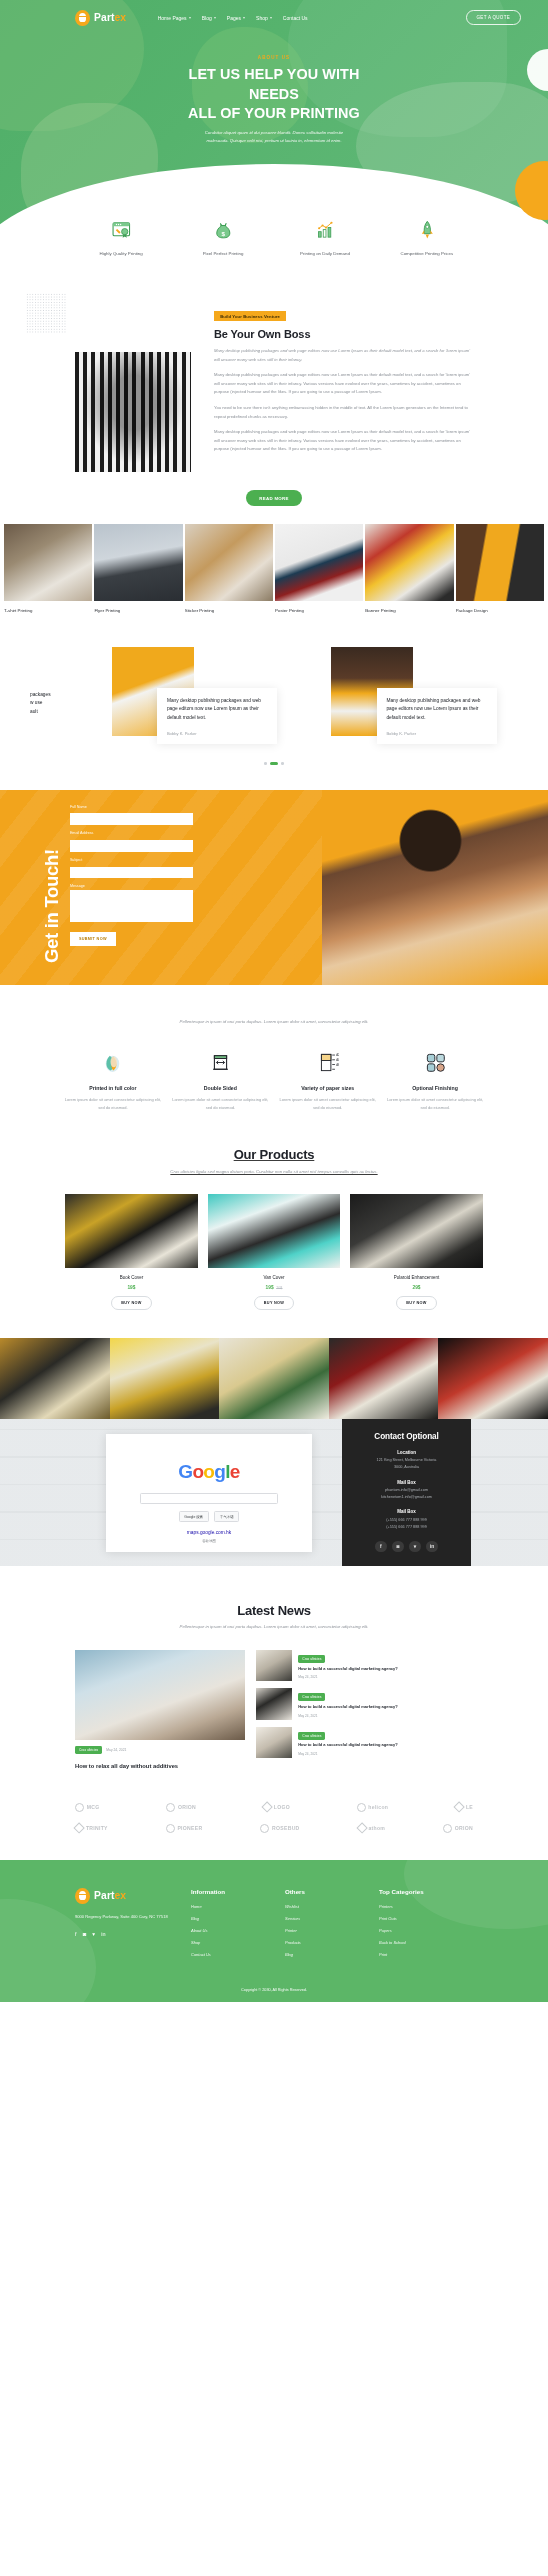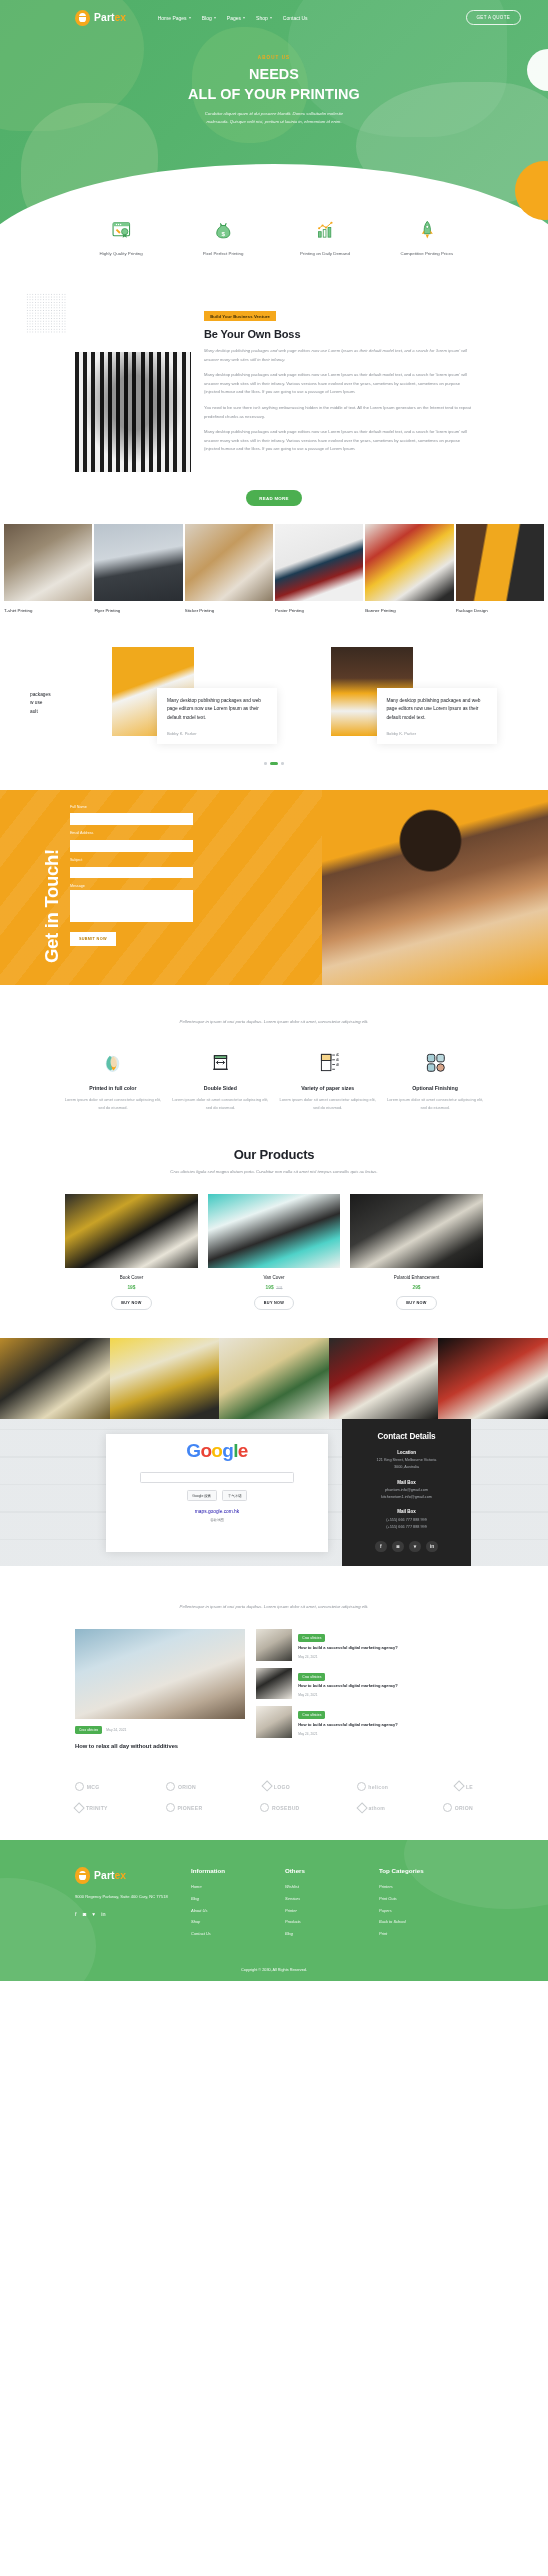--- a/index.html
+++ b/index.html
@@ -100,21 +100,21 @@
   .feature-label {
     font-size: 4.4px; color: #5c6066; line-height: 1.6; margin-top: 6.9px; padding: 0 4.1px;
   }
 
   
   .section { padding: 0 75px; position: relative; }
   .sec-title { font-size: 13px; font-weight: bold; color: #20232a; text-align: center; letter-spacing: -0.2px; }
   .sec-sub { font-size: 4.3px; font-style: italic; color: #8d9299; text-align: center; line-height: 2; margin-top: 5.5px; }
 
   
-  .boss { display: flex; gap: 13px; margin-top: 48px; align-items: flex-start; padding: 0 75px; position: relative; }
+  .boss { display: flex; gap: 23px; margin-top: 48px; align-items: flex-start; padding: 0 75px; position: relative; }
   .dots-left {
     position: absolute; left: 26px; top: -12.3px; width: 40px; height: 40px;
     background-image: radial-gradient(#cfd3d8 0.5px, transparent 0.5px);
     background-size: 2.7px 2.7px;
   }
   .dots-right {
     position: absolute; right: 23px; top: 226px; width: 31.5px; height: 55px;
     background-image: radial-gradient(#cfd3d8 0.5px, transparent 0.5px);
     background-size: 2.7px 2.7px;
   }
@@ -215,21 +215,21 @@
 
   
   .facilities-head { margin-top: 33px; }
   .fac-grid { display: flex; gap: 5.5px; margin-top: 20.6px; padding: 0 62px; }
   .fac { flex: 1; text-align: center; }
   .fac-icon { height: 31.5px; display: flex; align-items: center; justify-content: center; }
   .fac-name { font-size: 5.2px; font-weight: bold; color: #1f232a; margin-top: 6.9px; }
   .fac-desc { font-size: 4px; color: #9aa0a6; line-height: 1.9; margin-top: 4.8px; padding: 0 2.7px; }
 
   
-  .products-head { margin-top: 36px; }
+  .products-head { margin-top: 36px; text-decoration: underline; }
   .prod-grid { display: flex; gap: 9.6px; margin-top: 18px; padding: 0 65px; }
   .prod { flex: 1; text-align: center; }
   .prod-img { width: 100%; height: 74px; }
   .p1 { background: linear-gradient(150deg,#2a2a28 0%, #c9a227 30%, #1a1a18 55%, #e8e4d8 78%, #2b2b28 100%); }
   .p2 { background: linear-gradient(160deg,#3fc8c0 0%, #e8f3f2 30%, #2b2b2b 55%, #4fd2c8 75%, #f0f0ee 100%); }
   .p3 { background: linear-gradient(150deg,#1b1b1b 0%, #3a3a38 35%, #d8d4c8 55%, #2a2a28 80%, #111 100%); }
   .prod-name { font-size: 4.5px; color: #22252b; margin-top: 6.9px; font-weight: 500; }
   .prod-price { font-size: 4.8px; color: #4caf50; font-weight: bold; margin-top: 4.8px; }
   .prod-price .old { color: #b9bec4; font-size: 3.7px; text-decoration: line-through; font-weight: normal; margin-left: 2.7px; }
   .buy-btn {
@@ -250,23 +250,23 @@
   
   .map-block { position: relative; height: 147px; background: #f4f4f4; margin-top: 0; }
   .map-bg {
     position: absolute; inset: 0;
     background:
       linear-gradient(0deg, rgba(0,0,0,.02), rgba(0,0,0,.02)),
       repeating-linear-gradient(0deg, #eceff1 0 26px, #e4e8ea 26px 27.4px),
       repeating-linear-gradient(90deg, #eceff1 0 37px, #e4e8ea 37px 38px);
   }
   .map-card {
-    position: absolute; left: 106px; top: 15px; width: 222px; height: 118px;
+    position: absolute; left: 106px; top: 15px; width: 206px; height: 118px;
     background: #fff; box-shadow: 0 1.4px 9.6px rgba(0,0,0,.12);
-    padding: 4px 11px; overflow: hidden;
+    padding: 25px 11px; overflow: hidden;
   }
   .goog {
     font-size: 19px; font-weight: bold; letter-spacing: -0.7px; text-align: center; margin-top: 2.7px;
   }
   .goog .b { color: #4285F4; } .goog .r { color: #EA4335; } .goog .y { color: #FBBC05; } .goog .g { color: #34A853; }
   .goog-box { border: 0.7px solid #dadce0; border-radius: 1.4px; height: 11px; margin: 9.6px 23px 0; }
   .goog-btns { display: flex; justify-content: center; gap: 5.5px; margin-top: 6.9px; }
   .goog-btn { border: 0.7px solid #dadce0; background: #f8f9fa; font-size: 3.4px; color: #3c4043; padding: 2.7px 4.8px; border-radius: 1.4px; }
   .goog-link { text-align: center; font-size: 4.8px; color: #1a0dab; margin-top: 8.2px; }
   .goog-small { text-align: center; font-size: 3.4px; color: #70757a; margin-top: 3.4px; }
@@ -379,20 +379,21 @@
         <a class="nav-link" href="#">
             <span>Contact Us</span>
           </a>
       </div>
       <button class="quote-btn">GET A QUOTE</button>
     </nav>
 
     <div class="hero-copy">
       <div class="hero-eyebrow">ABOUT US</div>
       <h1 class="hero-title">
+        <div>LET US HELP YOU WITH</div>
         <div>NEEDS</div>
         <div>ALL OF YOUR PRINTING</div>
       </h1>
       <div class="hero-sub">
         <div>Curabitur aliquet quam id dui posuere blandit. Donec sollicitudin molestie</div>
         <div>malesuada. Quisque velit nisi, pretium ut lacinia in, elementum id enim.</div>
       </div>
     </div>
 
     <div class="hero-curve"></div>
@@ -642,37 +643,38 @@
       <div class="goog"><span class="b">G</span><span class="r">o</span><span class="y">o</span><span class="b">g</span><span class="g">l</span><span class="r">e</span></div>
       <div class="goog-box"></div>
       <div class="goog-btns">
         <span class="goog-btn">Google 搜索</span>
         <span class="goog-btn">手气不错</span>
       </div>
       <div class="goog-link">maps.google.com.hk</div>
       <div class="goog-small">谷歌地图</div>
     </div>
     <div class="contact-card">
-      <div class="cc-title">Contact Details</div>
+      <div class="cc-title">Contact Optional</div>
       <div class="cc-h">Location</div>
       <div class="cc-t"><span>121 King Street, Melbourne Victoria</span><br><span>3000, Australia</span></div>
       <div class="cc-h">Mail Box</div>
       <div class="cc-t"><span>phantom.info@gmail.com</span><br><span>kitchenetom1.info@gmail.com</span></div>
       <div class="cc-h">Mail Box</div>
       <div class="cc-t"><span>(+555) 666 777 888 999</span><br><span>(+555) 666 777 888 999</span></div>
       <div class="cc-social">
         <span class="cc-ic">f</span>
         <span class="cc-ic">◙</span>
         <span class="cc-ic">▾</span>
         <span class="cc-ic">in</span>
       </div>
     </div>
   </section>
 
   <section class="section news-head">
+    <h2 class="sec-title">Latest News</h2>
     <p class="sec-sub">Pellentesque in ipsum id orci porta dapibus. Lorem ipsum dolor sit amet, consectetur adipiscing elit.</p>
   </section>
   <div class="news-wrap">
     <article class="news-main">
       <div class="news-main-img"></div>
       <div class="news-tagrow">
         <span class="tag-green">Cras ultricies</span>
         <span class="tag-date">May 24, 2021</span>
       </div>
       <div class="news-main-title">How to relax all day without additives</div>

